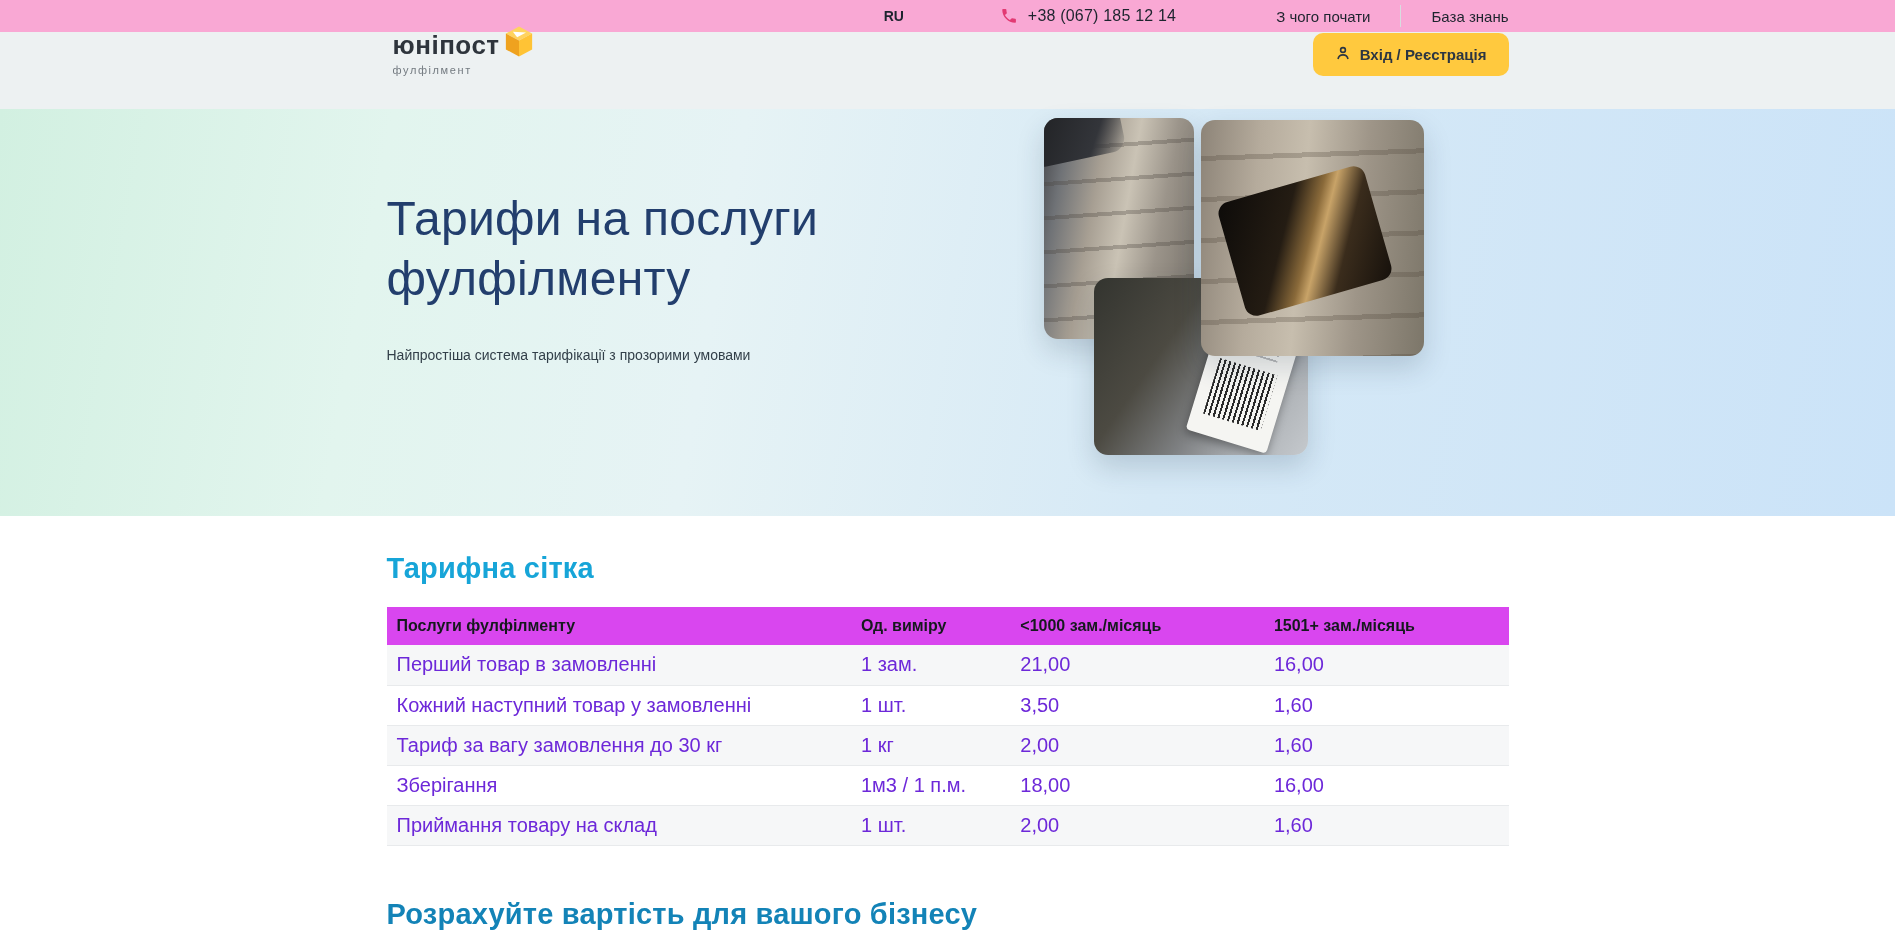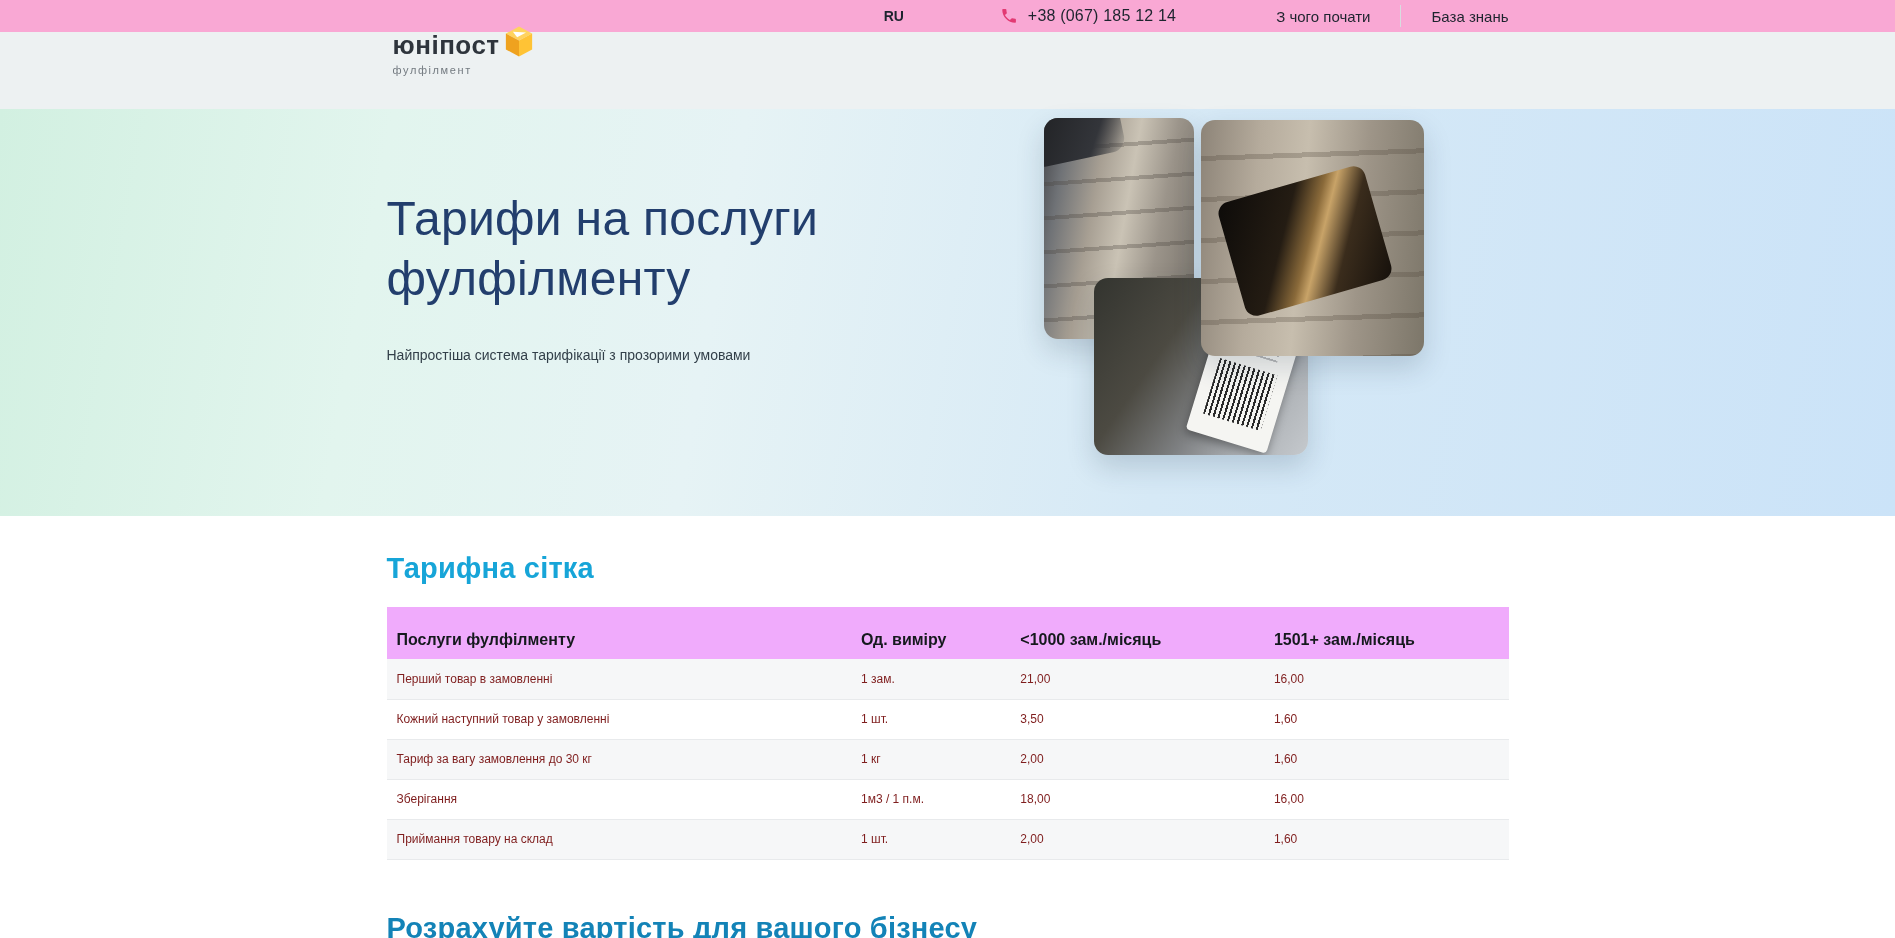--- a/index.html
+++ b/index.html
@@ -61,23 +61,23 @@
   .label-blob::before { content:""; position:absolute; left:12px; top:12px; width:56px; height:22px;
                 background:repeating-linear-gradient(0deg,#b9b9b9 0 2px, transparent 2px 6px); }
 
   
   .main { background:#ffffff; }
   .section-title { font-size:29px; font-weight:bold; letter-spacing:.2px; }
   .title-grid { color:#17a5d8; padding-top:36px; }
   .title-calc { color:#1383b7; margin-top:52px; }
   table { width:100%; border-collapse:collapse; margin-top:22px; table-layout:fixed; }
   col.c1{width:41.4%} col.c2{width:14.2%} col.c3{width:22.6%} col.c4{width:21.8%}
-  thead th { background:#f0abfc; text-align:left; font-size:16px; font-weight:bold; color:#15191d;
-             padding:24px 8px 10px 10px; height:37px; }
-  tbody td { font-size:12px; color:#7f1d1d; padding:0 8px 0 10px; height:40px;margin-top:46px; }
+  thead th { background:#d946ef; text-align:left; font-size:16px; font-weight:bold; color:#15191d;
+             padding:10px 8px 10px 10px; height:37px; }
+  tbody td { font-size:20px; color:#6d28d9; padding:0 8px 0 10px; height:40px;margin-top:46px; }
   tbody tr { border-bottom:1px solid #e8eaec; }
   tbody tr:nth-child(odd) { background:#f6f7f8; }
 </style>
 </head>
 <body>
 
 <div class="topbar">
   <div class="container">
     <span class="lang">RU</span>
     <span class="phone-wrap">
@@ -103,20 +103,29 @@
           <svg width="30" height="33" viewBox="0 0 32 34">
             <polygon points="16,1 30,8.5 16,16 2,8.5" fill="#ffd35f"></polygon>
             <polygon points="2,8.5 16,16 16,33 2,25.5" fill="#efa21f"></polygon>
             <polygon points="30,8.5 16,16 16,33 30,25.5" fill="#ffc335"></polygon>
             <polygon points="9.5,6.5 23.5,7.5 14,12.5" fill="#ffffff"></polygon>
           </svg>
         </span>
       </div>
       <span class="logo-subtitle">фулфілмент</span>
     </div>
+    <button class="login-btn">
+      <span>
+        <svg width="16" height="16" viewBox="0 0 24 24" fill="none" stroke="#2c3642" stroke-width="2.4">
+          <circle cx="12" cy="7.5" r="3.6"></circle>
+            <path d="M4.5 21c.8-4 3.8-6.2 7.5-6.2s6.7 2.2 7.5 6.2"></path>
+        </svg>
+      </span>
+      <span>Вхід / Реєстрація</span>
+    </button>
   </div>
 </div>
 
 <div class="hero">
   <div class="container">
     <div class="hero-text">
       <h1 class="hero-title">Тарифи на послуги фулфілменту</h1>
       <p class="hero-subtitle">Найпростіша система тарифікації з прозорими умовами</p>
     </div>
     <div class="photo photo-1">

